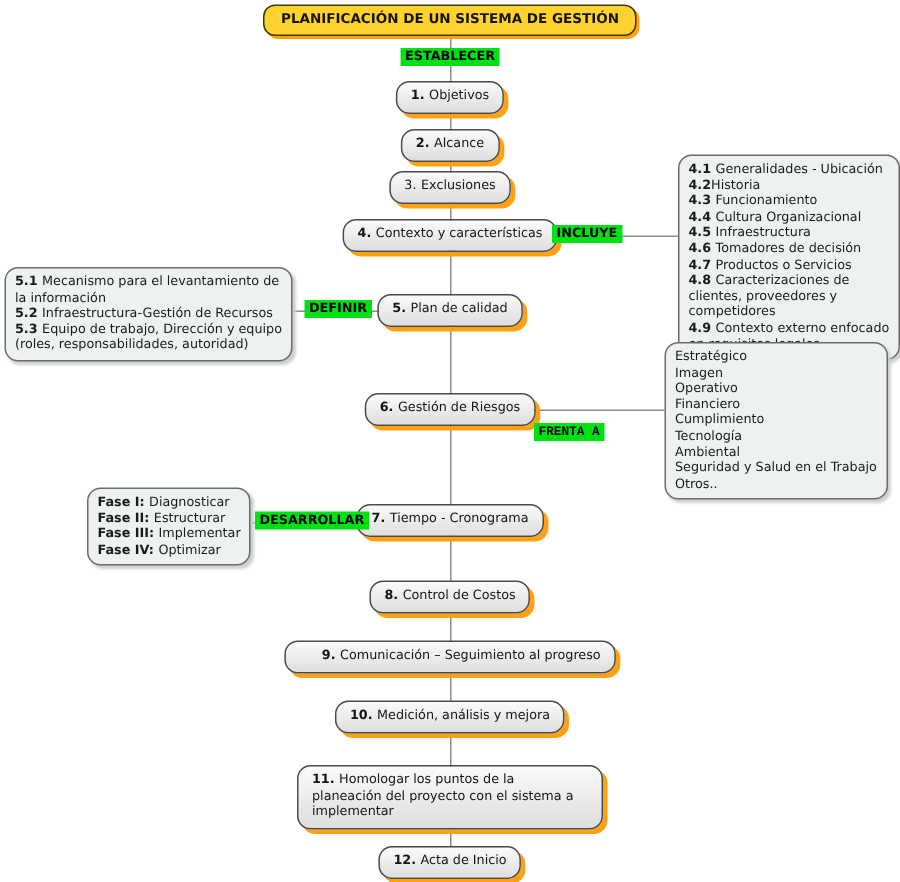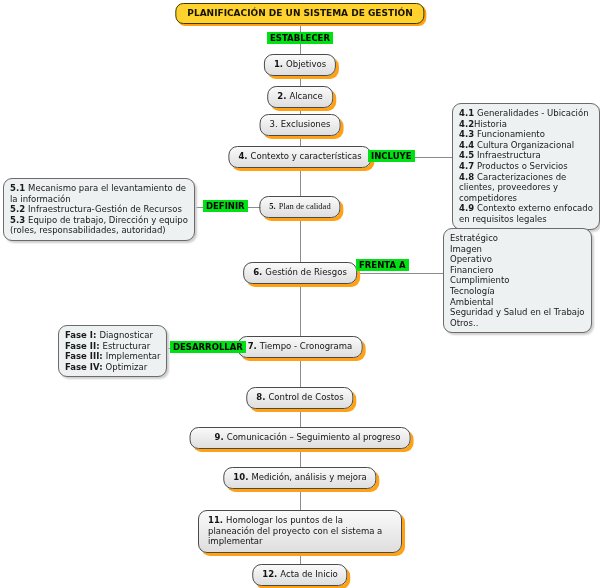--- a/index.html
+++ b/index.html
@@ -42,20 +42,21 @@
   <div class="hline" style="left:188px;top:207px;width:80px;"></div>
   <div class="hline" style="left:345px;top:273px;width:98px;"></div>
   <div class="hline" style="left:150px;top:348px;width:100px;"></div>
 
   <div class="sidebox" style="left:452px;top:103px;width:134px;">
     <div><b class="inum">4.1</b><span>Generalidades - Ubicación</span></div>
     <div><b class="inum nosp">4.2</b><span>Historia</span></div>
     <div><b class="inum">4.3</b><span>Funcionamiento</span></div>
     <div><b class="inum">4.4</b><span>Cultura Organizacional</span></div>
     <div><b class="inum">4.5</b><span>Infraestructura</span></div>
+    <div><b class="inum">4.6</b><span>Tomadores de decisión</span></div>
     <div><b class="inum">4.7</b><span>Productos o Servicios</span></div>
     <div><b class="inum">4.8</b><span>Caracterizaciones de clientes, proveedores y competidores</span></div>
     <div><b class="inum">4.9</b><span>Contexto externo enfocado en requisitos legales</span></div>
   </div>
 
   <div class="sidebox" style="left:3px;top:178px;width:178px;">
     <div><b class="inum">5.1</b><span>Mecanismo para el levantamiento de la información</span></div>
     <div><b class="inum">5.2</b><span>Infraestructura-Gestión de Recursos</span></div>
     <div><b class="inum">5.3</b><span>Equipo de trabajo, Dirección y equipo (roles, responsabilidades, autoridad)</span></div>
   </div>
@@ -77,28 +78,28 @@
     <div><b class="inum">Fase II:</b><span>Estructurar</span></div>
     <div><b class="inum">Fase III:</b><span>Implementar</span></div>
     <div><b class="inum">Fase IV:</b><span>Optimizar</span></div>
   </div>
 
   <div class="title">PLANIFICACIÓN DE UN SISTEMA DE GESTIÓN</div>
 
   <div class="glabel center" style="left:300px;top:32px;">ESTABLECER</div>
   <div class="glabel" style="left:368px;top:150px;">INCLUYE</div>
   <div class="glabel" style="left:203px;top:200px;">DEFINIR</div>
-  <div class="glabel" style="left:356px;top:259px;">FRENTA A</div>
+  <div class="glabel" style="left:356px;top:282px;font-family:Liberation Mono, monospace;">FRENTA A</div>
   <div class="glabel" style="left:170px;top:341px;text-align:right;">DESARROLLAR</div>
 
   <div class="node" style="left:300px;top:54px;"><b class="n">1.</b><span>Objetivos</span></div>
   <div class="node" style="left:300px;top:86px;"><b class="n">2.</b><span>Alcance</span></div>
   <div class="node" style="left:300px;top:114px;"><span class="n">3.</span><span>Exclusiones</span></div>
   <div class="node" style="left:300px;top:146px;"><b class="n">4.</b><span>Contexto y características</span></div>
-  <div class="node" style="left:300px;top:196px;font-family:Liberation Serif, serif;"><b class="n">5.</b><span>Plan de calidad</span></div>
+  <div class="node" style="left:300px;top:196px;"><b class="n">5.</b><span>Plan de calidad</span></div>
   <div class="node" style="left:300px;top:262px;"><b class="n">6.</b><span>Gestión de Riesgos</span></div>
   <div class="node" style="left:300px;top:336px;"><b class="n">7.</b><span>Tiempo - Cronograma</span></div>
   <div class="node" style="left:300px;top:387px;"><b class="n">8.</b><span>Control de Costos</span></div>
   <div class="node" style="left:300px;top:427px;padding-left:24px;"><b class="n">9.</b><span>Comunicación – Seguimiento al progreso</span></div>
   <div class="node" style="left:300px;top:467px;"><b class="n">10.</b><span>Medición, análisis y mejora</span></div>
   <div class="node wrap" style="left:300px;top:510px;"><b class="n">11.</b><span>Homologar los puntos de la planeación del proyecto con el sistema a implementar</span></div>
   <div class="node" style="left:300px;top:564px;"><b class="n">12.</b><span>Acta de Inicio</span></div>
 
 </div>
 

